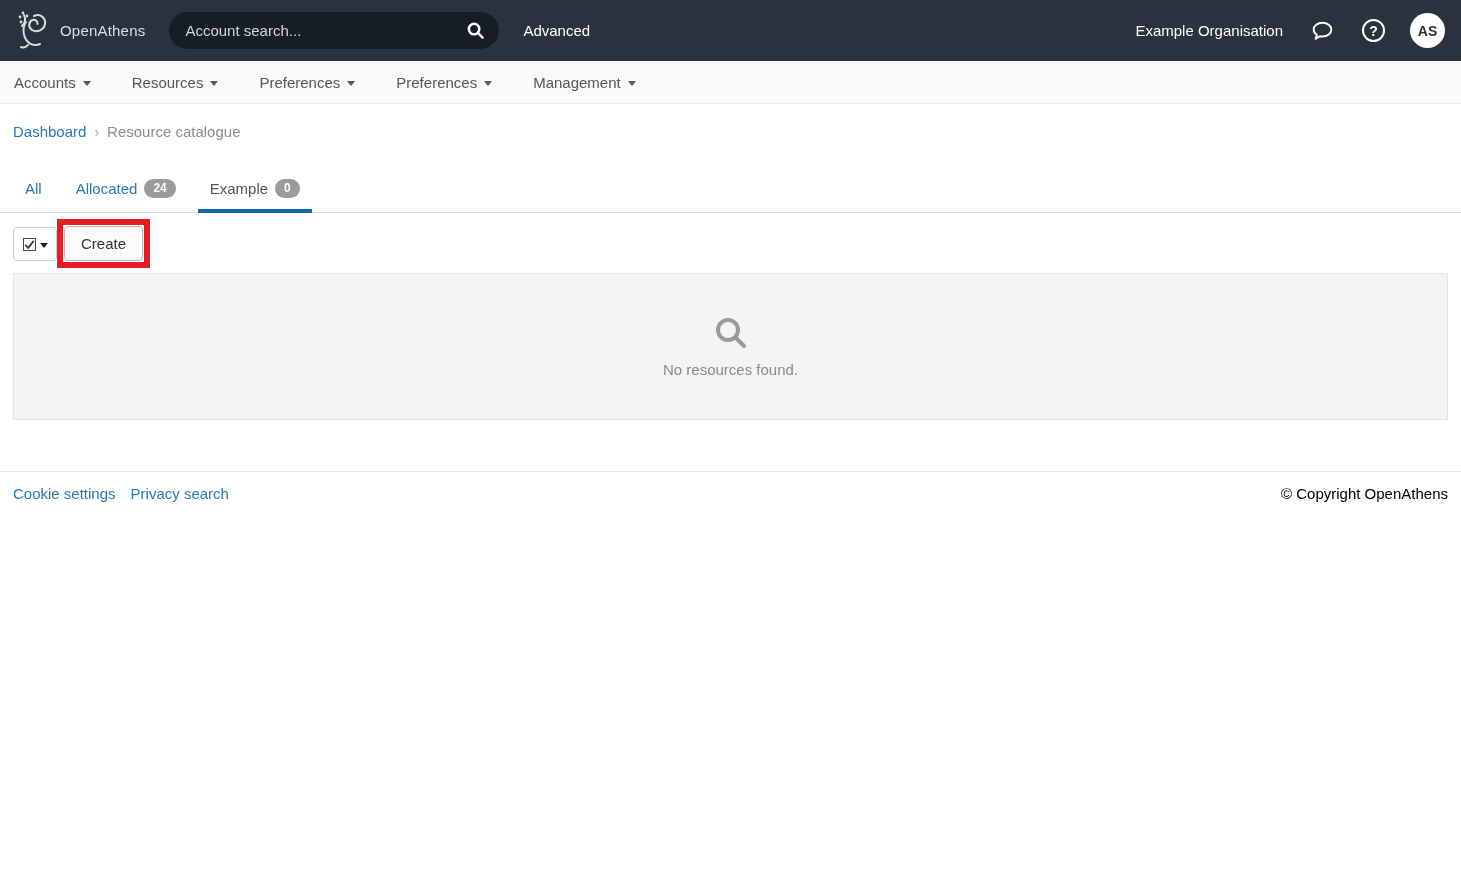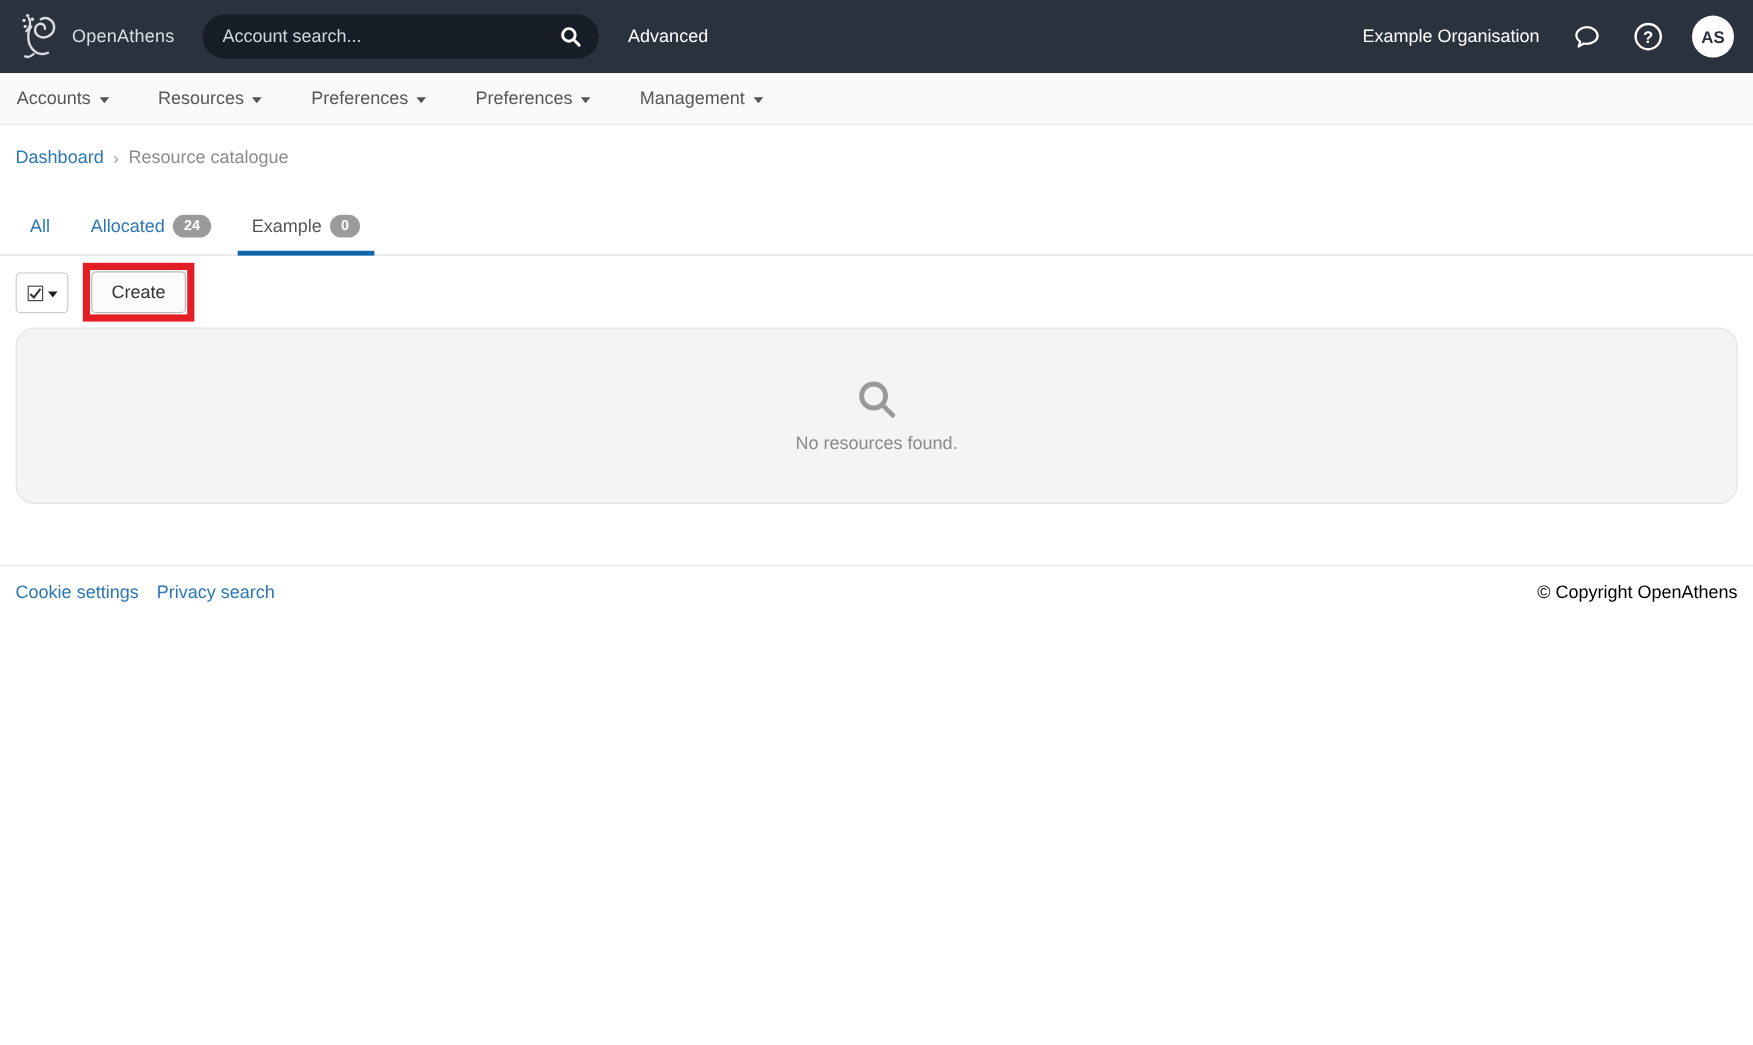--- a/index.html
+++ b/index.html
@@ -63,35 +63,35 @@
 
   
   .toolbar { display: flex; align-items: flex-start; padding: 0 13px; margin-top: 6px; }
   .select-btn { margin-top: 8px; height: 34px; width: 44px; background: #ffffff;
     border: 1px solid #cccccc; border-radius: 4px; display: flex; align-items: center;
     justify-content: center; gap: 4px; cursor: pointer; }
   .cb-box { width: 13px; height: 13px; border: 1px solid #4a4a4a; background: #ffffff;
     display: flex; align-items: center; justify-content: center; }
   .select-btn .caret { border-top-color: #222; }
 
-  .annotation-box { margin-left: 12px; border: 6px solid #e41e25; padding: 1px; }
+  .annotation-box { margin-left: 0; border: 6px solid #e41e25; padding: 1px; }
   .create-btn { background: #fbfbfb; border: 1px solid #b9b9b9; border-radius: 4px;
     color: #333333; font-size: 15px; padding: 8px 16px; cursor: pointer;
     font-family: "Liberation Sans", sans-serif; }
 
   .toolbar-search { margin-left: auto; margin-top: 10px; width: 247px; height: 31px;
     border: 1px solid #cccccc; border-radius: 16px; display: flex; align-items: center;
     padding: 0 11px 0 14px; background: #ffffff; }
   .toolbar-search input { flex: 1; border: none; outline: none; background: transparent;
     font-size: 14px; color: #333; font-family: "Liberation Sans", sans-serif; }
   .toolbar-search input::placeholder { color: #a9a9a9; opacity: 1; }
 
   
   .empty-panel { margin: 5px 13px 0; height: 147px; background: #f4f4f4;
-    border: 1px solid #e3e3e3; border-radius: 16px; display: flex; flex-direction: column;
+    border: 1px solid #e3e3e3; border-radius: 0; display: flex; flex-direction: column;
     align-items: center; justify-content: center; gap: 10px; }
   .empty-text { color: #8a8a8a; font-size: 15px; }
 
   
   .footer { margin-top: 51px; border-top: 1px solid #e6e6e6; padding: 13px;
     display: flex; align-items: center; font-size: 15px; }
   .footer a { color: #2b77b5; text-decoration: none; margin-right: 15px; }
   .copyright { margin-left: auto; color: #000000; }
 </style>
 </head>

